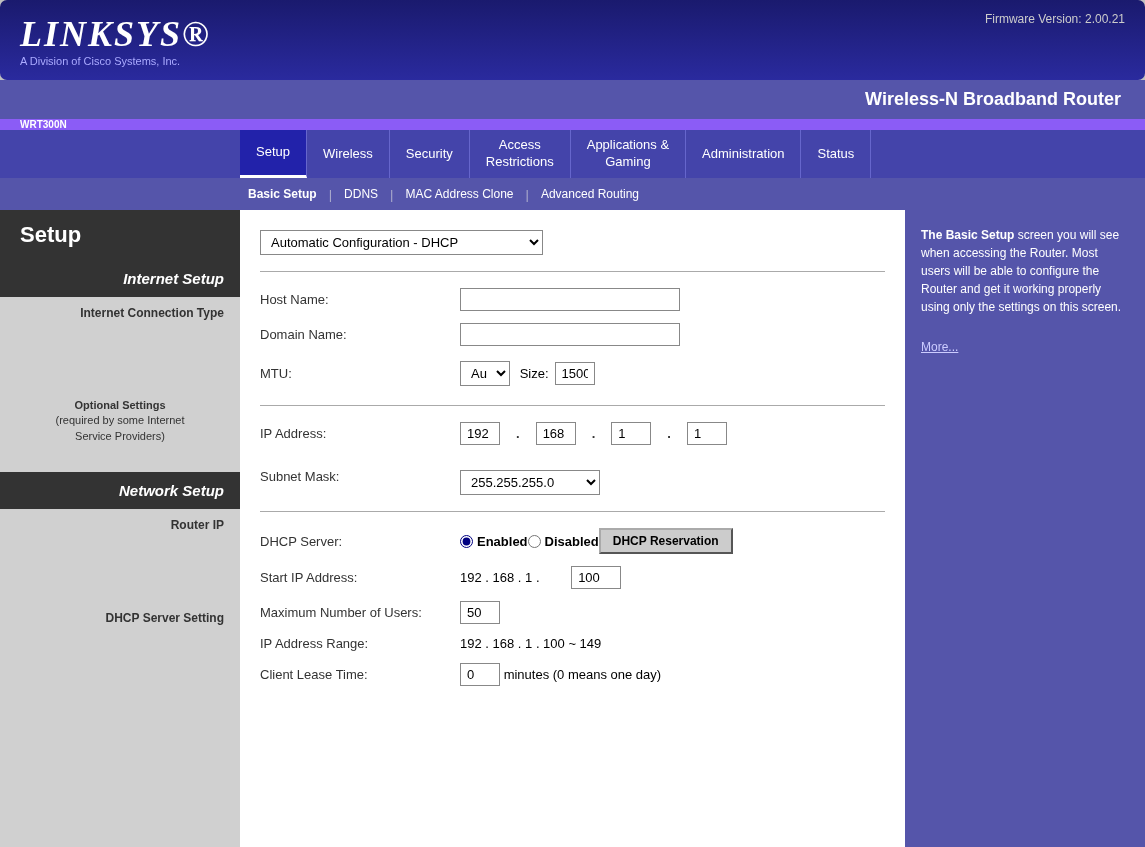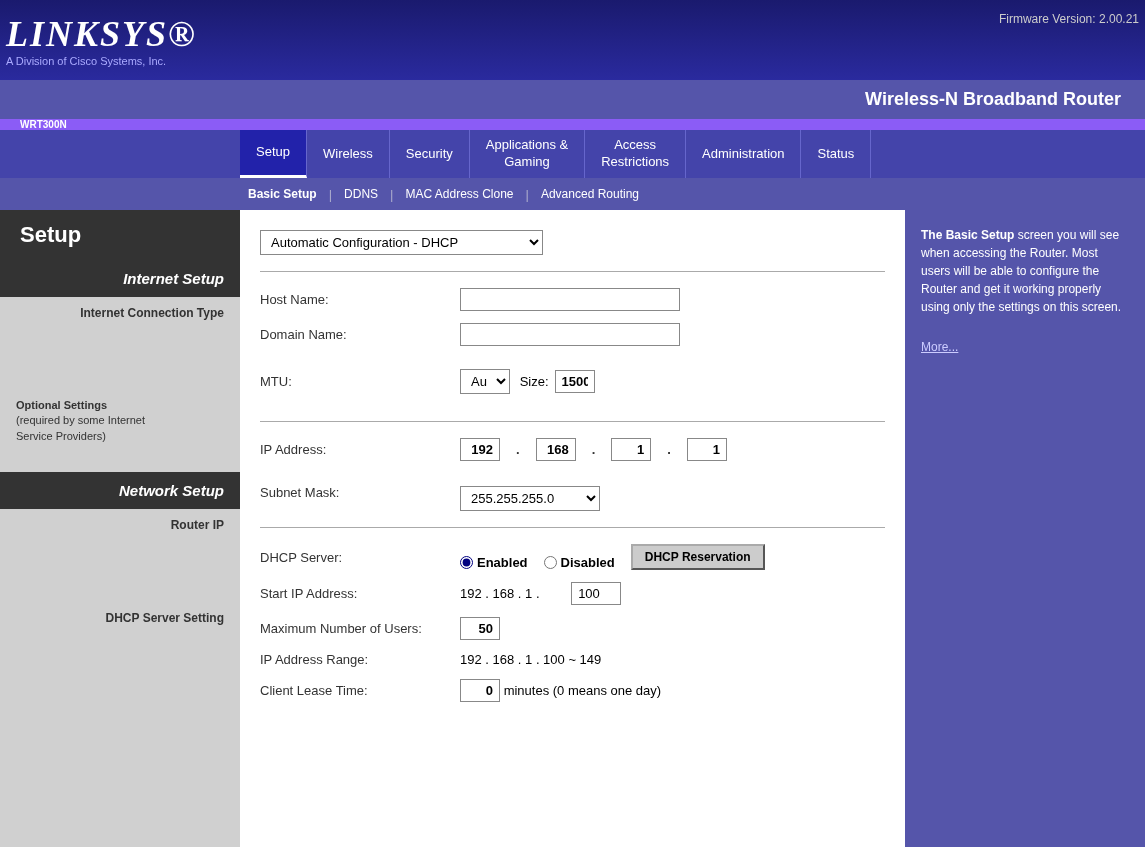--- a/index.html
+++ b/index.html
@@ -4,22 +4,23 @@
   <style>
     * { box-sizing: border-box; margin: 0; padding: 0; }
     body { font-family: Arial, sans-serif; font-size: 13px; background: #c0c0c0; }
 
     
     .header-top {
       background: linear-gradient(to bottom, #1a1a6e, #2a2a9e);
       display: flex;
       align-items: center;
       justify-content: space-between;
-      padding: 8px 6px;
+      padding: 8px 20px;
       min-height: 80px;
+      border-radius: 7px;
     }
     .logo-area { display: flex; flex-direction: column; }
     .logo-text { color: white; font-size: 36px; font-weight: bold; font-style: italic; letter-spacing: 2px; font-family: 'Times New Roman', serif; }
     .logo-sub { color: #aaaaff; font-size: 11px; }
     .firmware { color: #cccccc; font-size: 12px; align-self: flex-start; padding-top: 4px; }
 
     .header-nav {
       background: #000080;
       display: flex;
       align-items: stretch;
@@ -147,35 +148,34 @@
     }
     .form-control {
       border: 1px solid #888;
       padding: 3px 6px;
       font-size: 13px;
       background: white;
     }
     .form-control.wide { width: 220px; }
     .form-control.medium { width: 120px; }
     .form-control.small { width: 50px; }
-    .form-control.xsmall { width: 40px; text-align: right; font-weight: bold; }
+    .form-control.xsmall { width: 40px; text-align: left; }
 
     select.form-control { cursor: pointer; }
 
     .ip-input-group {
       display: flex;
       align-items: center;
       gap: 14px;
     }
     .ip-sep { color: #333; font-weight: bold; padding: 0 2px; }
 
     .radio-group {
       display: flex;
-      align-items: flex-end;
-      gap: 16px;
+      align-items: center;
     }
     .radio-label {
       display: flex;
       align-items: center;
       gap: 4px;
       font-weight: bold;
       cursor: pointer;
     }
     input[type="radio"] { accent-color: #000080; }
 
@@ -228,22 +228,22 @@
   </div>
   <div class="product-model">
     <span>WRT300N</span>
   </div>
 </div>
 
 <div class="nav-tabs">
   <div class="nav-tab active">Setup</div>
   <div class="nav-tab">Wireless</div>
   <div class="nav-tab">Security</div>
+  <div class="nav-tab" style="text-align:center;">Access<br>Restrictions</div>
   <div class="nav-tab" style="text-align:center;">Applications &amp;<br>Gaming</div>
-  <div class="nav-tab" style="text-align:center;">Access<br>Restrictions</div>
   <div class="nav-tab">Administration</div>
   <div class="nav-tab">Status</div>
 </div>
 
 <div class="sub-nav">
   <span class="sub-nav-item active">Basic Setup</span>
   <span class="sub-nav-sep">|</span>
   <span class="sub-nav-item">DDNS</span>
   <span class="sub-nav-sep">|</span>
   <span class="sub-nav-item">MAC Address Clone</span>
@@ -255,21 +255,21 @@
 
   <div class="sidebar">
     <div class="page-title-bar">
       <span>Setup</span>
     </div>
     <div class="sidebar-section-title">Internet Setup</div>
     <div class="sidebar-item">Internet Connection Type</div>
 
     <div style="height: 60px;"></div>
 
-    <div class="sidebar-item small" style="text-align:left; padding-right:16px;">
+    <div class="sidebar-item small" style="text-align:center; padding-right:16px;">
       <span style="font-weight:bold;">Optional Settings</span><br>
       (required by some Internet<br>
       Service Providers)
     </div>
 
     <div style="height: 20px;"></div>
 
     <div class="sidebar-section-title">Network Setup</div>
     <div class="sidebar-item">Router IP</div>
 
@@ -300,21 +300,21 @@
       <span class="form-label">Domain Name:</span>
       <input type="text" class="form-control wide" value="" style="">
     </div>
     <div class="form-row">
       <span class="form-label">MTU:</span>
       <select class="form-control small">
         <option>Auto</option>
         <option>Manual</option>
       </select>
       &nbsp;
-      <span style="margin: 16px 6px;">Size:</span>
+      <span style="margin: 8px 6px;">Size:</span>
       <input type="text" class="form-control xsmall" value="1500" style="">
     </div>
 
     <hr class="section-divider">
 
     <div class="form-row">
       <span class="form-label">IP Address:</span>
       <div class="ip-input-group">
         <input type="text" class="form-control xsmall" value="192" style="">
         <span class="ip-sep">.</span>

